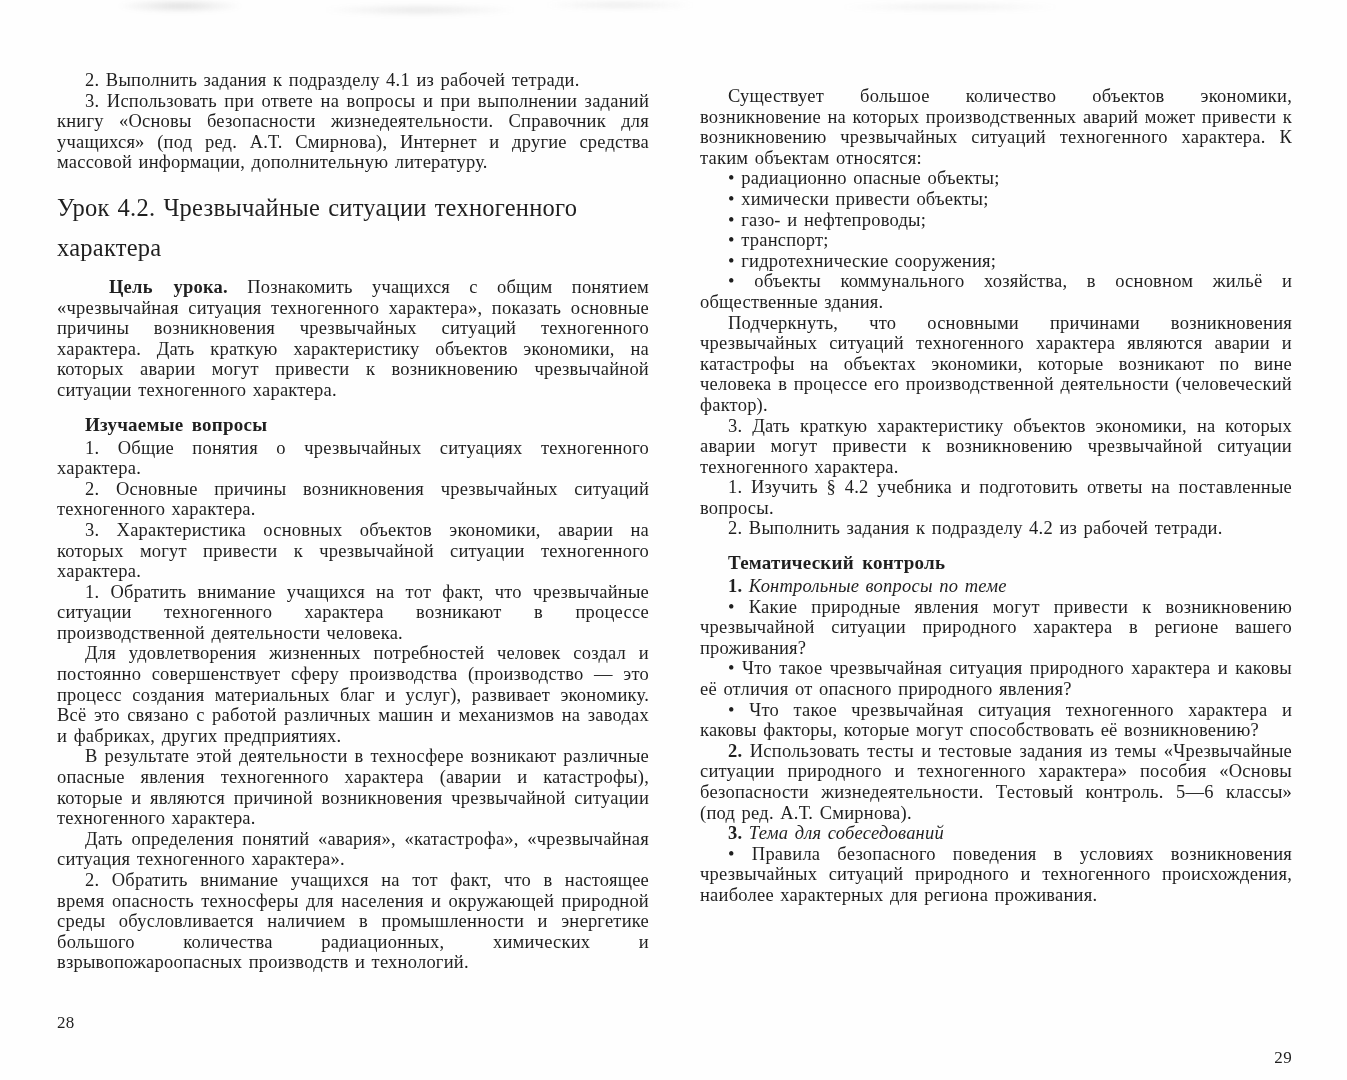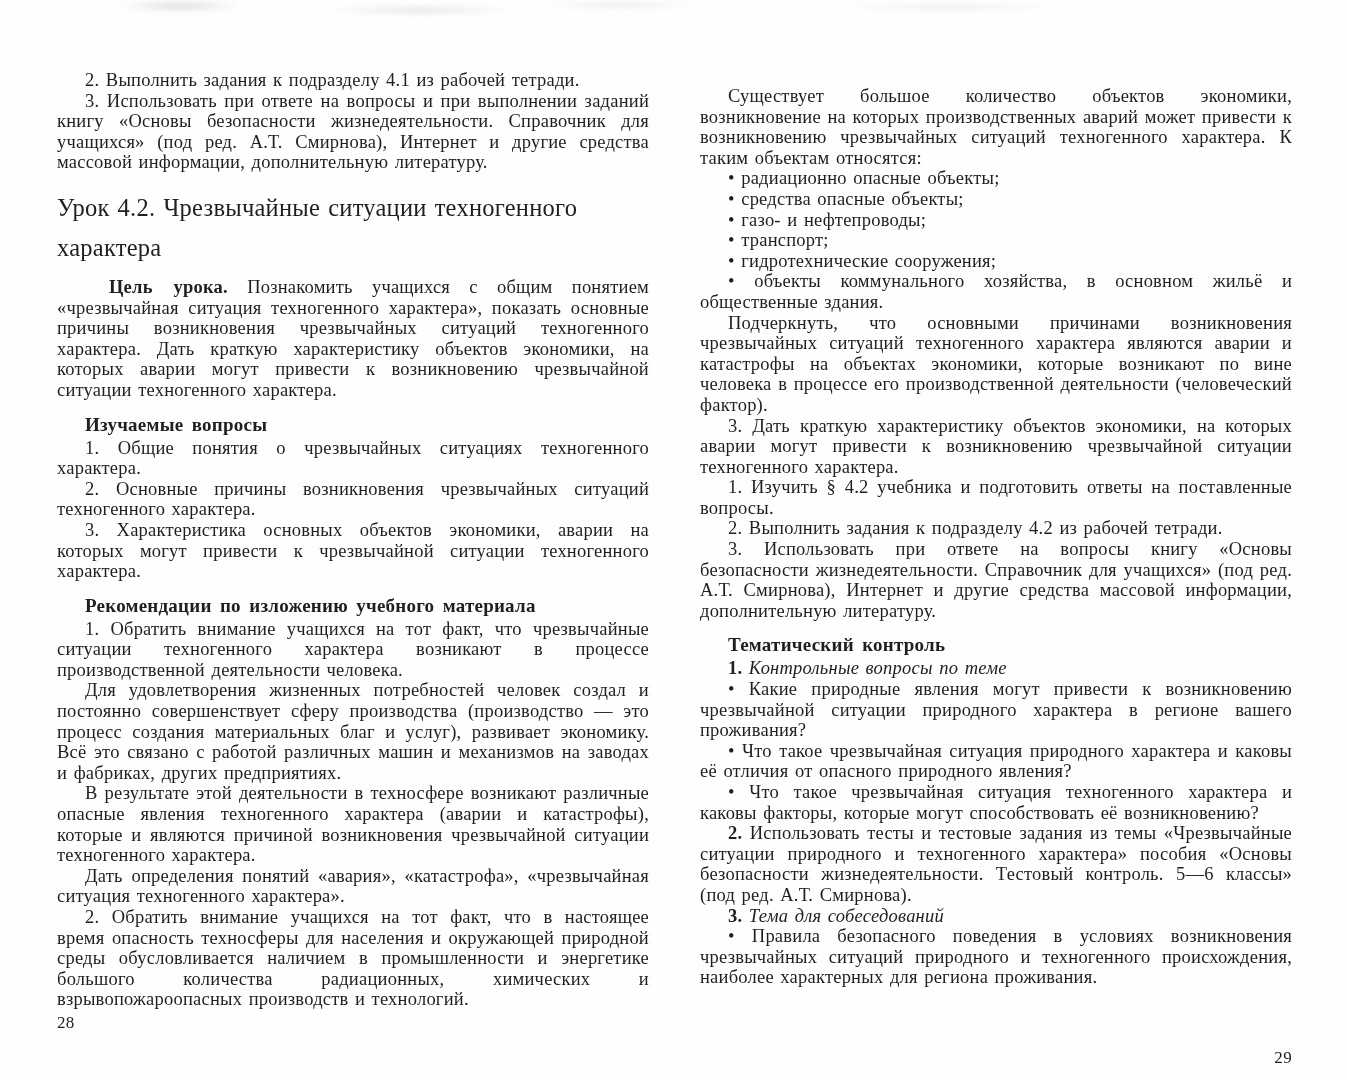--- a/index.html
+++ b/index.html
@@ -62,41 +62,39 @@
 
   <section class="page col-left">
     <p class="para">2. Выполнить задания к подразделу 4.1 из рабочей тетради.</p>
     <p class="para">3. Использовать при ответе на вопросы и при выполнении заданий книгу «Основы безопасности жизнедеятельности. Справочник для учащихся» (под ред. А.Т. Смирнова), Интернет и другие средства массовой информации, дополнительную литературу.</p>
     <h1 class="h1">Урок 4.2. Чрезвычайные ситуации техногенного характера</h1>
     <p class="para"><span class="lead">Цель урока.</span> <span>Познакомить учащихся с общим понятием «чрезвычайная ситуация техногенного характера», показать основные причины возникновения чрезвычайных ситуаций техногенного характера. Дать краткую характеристику объектов экономики, на которых аварии могут привести к возникновению чрезвычайной ситуации техногенного характера.</span></p>
     <h2 class="h2">Изучаемые вопросы</h2>
     <p class="para">1. Общие понятия о чрезвычайных ситуациях техногенного характера.</p>
     <p class="para">2. Основные причины возникновения чрезвычайных ситуаций техногенного характера.</p>
     <p class="para">3. Характеристика основных объектов экономики, аварии на которых могут привести к чрезвычайной ситуации техногенного характера.</p>
-    <h2 class="h2">Рекомендации по изложению учебного материала</h2>
     <p class="para">1. Обратить внимание учащихся на тот факт, что чрезвычайные ситуации техногенного характера возникают в процессе производственной деятельности человека.</p>
     <p class="para">Для удовлетворения жизненных потребностей человек создал и постоянно совершенствует сферу производства (производство — это процесс создания материальных благ и услуг), развивает экономику. Всё это связано с работой различных машин и механизмов на заводах и фабриках, других предприятиях.</p>
     <p class="para">В результате этой деятельности в техносфере возникают различные опасные явления техногенного характера (аварии и катастрофы), которые и являются причиной возникновения чрезвычайной ситуации техногенного характера.</p>
     <p class="para">Дать определения понятий «авария», «катастрофа», «чрезвычайная ситуация техногенного характера».</p>
     <p class="para">2. Обратить внимание учащихся на тот факт, что в настоящее время опасность техносферы для населения и окружающей природной среды обусловливается наличием в промышленности и энергетике большого количества радиационных, химических и взрывопожароопасных производств и технологий.</p>
   </section>
 
   <section class="page col-right">
     <p class="para">Существует большое количество объектов экономики, возникновение на которых производственных аварий может привести к возникновению чрезвычайных ситуаций техногенного характера. К таким объектам относятся:</p>
     <p class="para"><span class="bullet">•</span> <span>радиационно опасные объекты;</span></p>
-    <p class="para"><span class="bullet">•</span> <span>средства опасные объекты;</span></p>
+    <p class="para"><span class="bullet">•</span> <span>химически привести объекты;</span></p>
     <p class="para"><span class="bullet">•</span> <span>газо- и нефтепроводы;</span></p>
     <p class="para"><span class="bullet">•</span> <span>транспорт;</span></p>
     <p class="para"><span class="bullet">•</span> <span>гидротехнические сооружения;</span></p>
     <p class="para"><span class="bullet">•</span> <span>объекты коммунального хозяйства, в основном жильё и общественные здания.</span></p>
     <p class="para">Подчеркнуть, что основными причинами возникновения чрезвычайных ситуаций техногенного характера являются аварии и катастрофы на объектах экономики, которые возникают по вине человека в процессе его производственной деятельности (человеческий фактор).</p>
     <p class="para">3. Дать краткую характеристику объектов экономики, на которых аварии могут привести к возникновению чрезвычайной ситуации техногенного характера.</p>
     <p class="para">1. Изучить § 4.2 учебника и подготовить ответы на поставленные вопросы.</p>
     <p class="para">2. Выполнить задания к подразделу 4.2 из рабочей тетради.</p>
-    <p class="para">3. Использовать при ответе на вопросы книгу «Основы безопасности жизнедеятельности. Справочник для учащихся» (под ред. А.Т. Смирнова), Интернет и другие средства массовой информации, дополнительную литературу.</p>
     <h2 class="h2">Тематический контроль</h2>
     <p class="para"><span class="num">1.</span> <span class="ital">Контрольные вопросы по теме</span></p>
     <p class="para"><span class="bullet">•</span> <span>Какие природные явления могут привести к возникновению чрезвычайной ситуации природного характера в регионе вашего проживания?</span></p>
     <p class="para"><span class="bullet">•</span> <span>Что такое чрезвычайная ситуация природного характера и каковы её отличия от опасного природного явления?</span></p>
     <p class="para"><span class="bullet">•</span> <span>Что такое чрезвычайная ситуация техногенного характера и каковы факторы, которые могут способствовать её возникновению?</span></p>
     <p class="para"><span class="num">2.</span> <span>Использовать тесты и тестовые задания из темы «Чрезвычайные ситуации природного и техногенного характера» пособия «Основы безопасности жизнедеятельности. Тестовый контроль. 5—6 классы» (под ред. А.Т. Смирнова).</span></p>
     <p class="para"><span class="num">3.</span> <span class="ital">Тема для собеседований</span></p>
     <p class="para"><span class="bullet">•</span> <span>Правила безопасного поведения в условиях возникновения чрезвычайных ситуаций природного и техногенного происхождения, наиболее характерных для региона проживания.</span></p>
   </section>
 

